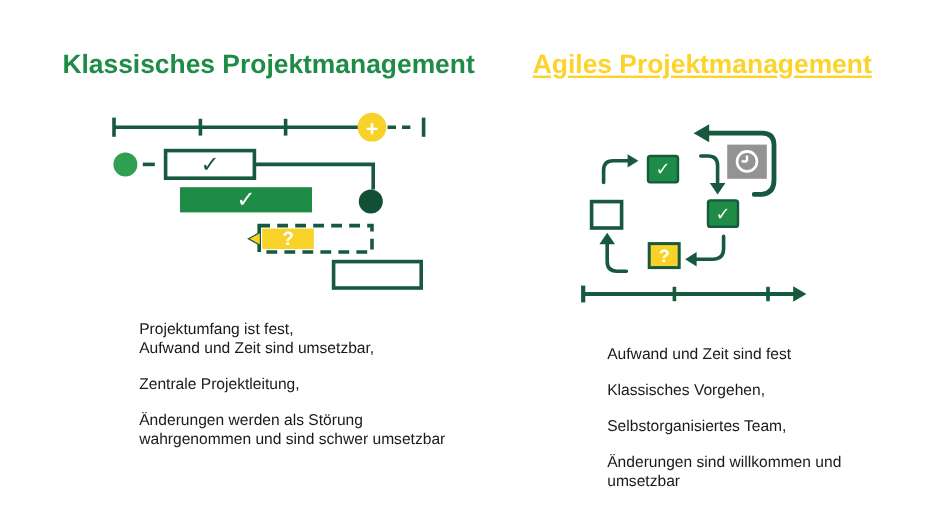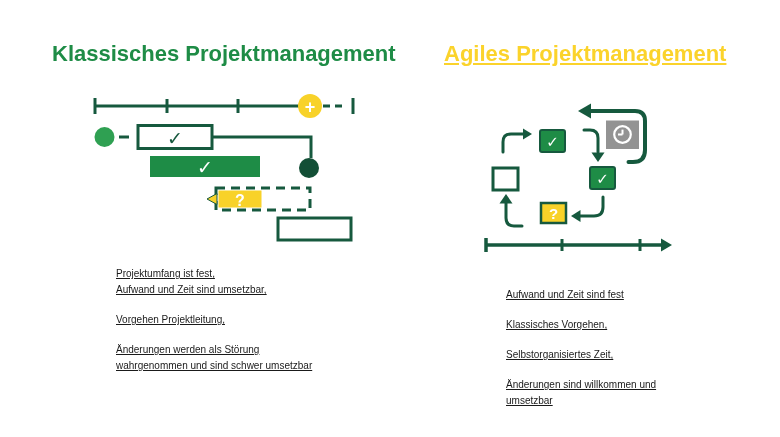--- a/index.html
+++ b/index.html
@@ -7,21 +7,21 @@
     position:relative;width:780px;height:437px;background:var(--bg,#fff);
     font-family:"Liberation Sans",sans-serif;overflow:hidden;margin:0 auto;
   }
   .title{
     position:absolute;top:41px;font-size:22px;font-weight:bold;letter-spacing:0;
     white-space:nowrap;
   }
   .title.left{left:40px;color:var(--green);margin-left:12px;}
   .title.right{left:444px;color:var(--yellow-title);text-decoration:underline;}
   .textblock{
-    position:absolute;width:300px;color:var(--text);font-size:10px;line-height:16px;text-decoration:underline;
+    position:absolute;width:300px;color:var(--text);font-size:13px;line-height:16px;
   }
   .textblock.left{left:116px;top:266px;}
   .textblock.right{left:506px;top:271px;}
   .textblock p{margin:0 0 14px 0;}
   .diagram{position:absolute;}
   .diagram.left{left:85px;top:90px;}
   .diagram.right{left:480px;top:95px;}
   svg text{font-family:"Liberation Sans","DejaVu Sans",sans-serif;font-weight:bold;}
 </style>
 </head>
@@ -126,38 +126,38 @@
     </g>
     <polygon points="192,150 181,143.5 181,156.5" fill="var(--green-dark)"></polygon>
   </svg>
 
   <div class="textblock left">
     <p>
       <span>Projektumfang ist fest,</span><br>
       <span>Aufwand und Zeit sind umsetzbar,</span>
     </p>
     <p>
-      <span>Vorgehen Projektleitung,</span>
+      <span>Zentrale Projektleitung,</span>
     </p>
     <p>
       <span>Änderungen werden als Störung</span><br>
       <span>wahrgenommen und sind schwer umsetzbar</span>
     </p>
   </div>
 
   <div class="textblock right">
     <p>
       <br>
       <span>Aufwand und Zeit sind fest</span>
     </p>
     <p>
       <span>Klassisches Vorgehen,</span>
     </p>
     <p>
-      <span>Selbstorganisiertes Zeit,</span>
+      <span>Selbstorganisiertes Team,</span>
     </p>
     <p>
       <span>Änderungen sind willkommen und</span><br>
       <span>umsetzbar</span>
     </p>
   </div>
 
 </div>
 
 </body></html>

